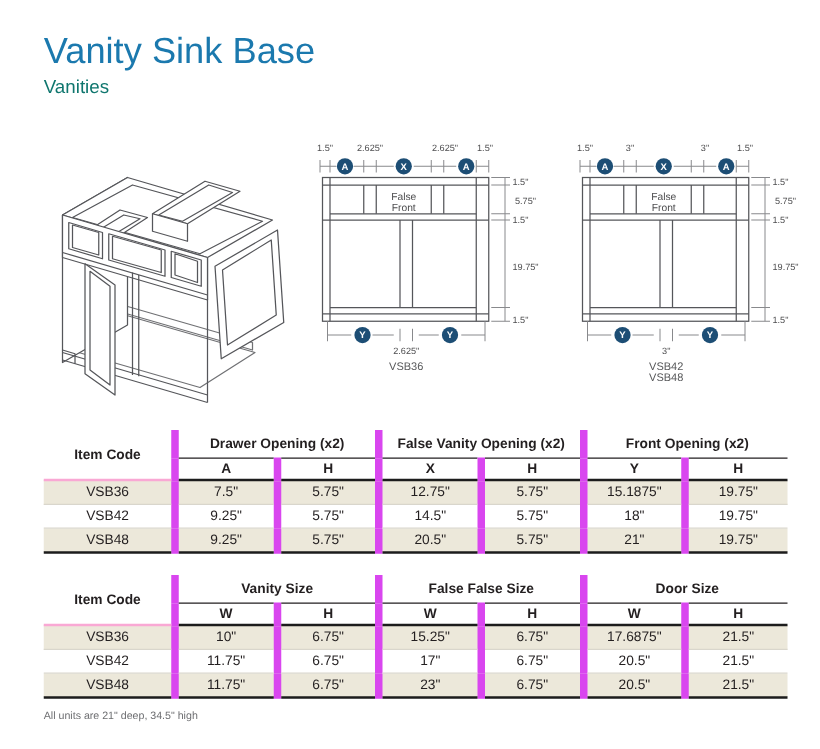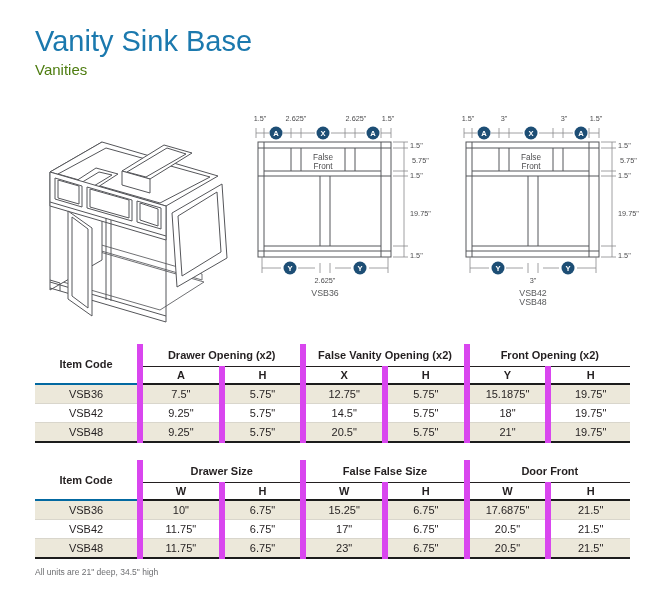--- a/index.html
+++ b/index.html
@@ -1,40 +1,40 @@
 <!DOCTYPE html>
 <html><head>
 <meta charset="utf-8">
 <style>
   html,body{margin:0;padding:0;background:#fff;}
   .page{position:relative;width:656px;height:599px;background:#fff;overflow:hidden;
         font-family:"Liberation Sans",sans-serif;color:#231f20;padding-left:30px;}
   
   .hdr{position:absolute;left:35px;top:26px;}
   .title{font-size:29px;font-weight:400;color:#1b79ae;line-height:1.1;}
-  .subtitle{font-size:15px;font-weight:400;color:#4d7c0f;margin-top:3px;}
+  .subtitle{font-size:15px;font-weight:400;color:#0f766e;margin-top:3px;}
   
   .graphics{position:absolute;left:0;top:108px;width:656px;height:230px;}
   .iso{position:absolute;left:20px;top:2px;}
   .d1{position:absolute;left:238px;top:0;}
   .d2{position:absolute;left:446px;top:0;}
   svg text{font-family:"Liberation Sans",sans-serif;}
   .dimtxt{font-size:7.3px;fill:#4d4d4f;}
   .fftxt{font-size:8.2px;fill:#4d4d4f;}
   .cap{font-size:8.8px;fill:#58595b;}
   .badgetxt{font-size:7.6px;font-weight:bold;fill:#ffffff;}
   
   .tables{position:absolute;left:35px;top:344px;width:595px;}
   table{border-collapse:collapse;table-layout:fixed;width:595px;font-size:11px;color:#231f20;}
   table.t2{margin-top:17px;}
   col.c-item{width:105px;}
   col.c-val{width:81.6px;}
   th,td{padding:0;text-align:center;vertical-align:middle;font-weight:normal;}
   th.group{height:22px;font-weight:bold;border-bottom:1px solid #231f20;}
-  th.itemcode{font-weight:bold;border-bottom:2px solid #0369a1;}
+  th.itemcode{font-weight:bold;border-bottom:2px solid #f9a8d4;}
   th.sub{height:16px;font-weight:bold;border-bottom:2px solid #1c1c1c;}
   td{height:18px;border-bottom:1px solid #d9d6cc;}
   tr.last td{border-bottom:2px solid #1c1c1c;}
   .bl{border-left:6px solid #d946ef;}
   tr.beige{background:#ece8da;}
   .footnote{margin-top:8px;font-size:8.5px;color:#6d6e71;}
 </style>
 </head>
 <body>
 
@@ -337,23 +337,23 @@
           <col class="c-val">
           <col class="c-val">
           <col class="c-val">
           <col class="c-val">
           <col class="c-val">
           <col class="c-val">
         </colgroup>
       <tbody>
           <tr>
         <th rowspan="2" class="itemcode">Item Code</th>
-        <th colspan="2" class="group bl">Drawer Size</th>
+        <th colspan="2" class="group bl">Vanity Size</th>
         <th colspan="2" class="group bl">False False Size</th>
-        <th colspan="2" class="group bl">Door Front</th>
+        <th colspan="2" class="group bl">Door Size</th>
       </tr>
       <tr>
         <th class="sub bl">W</th>
         <th class="sub bl">H</th>
         <th class="sub bl">W</th>
         <th class="sub bl">H</th>
         <th class="sub bl">W</th>
         <th class="sub bl">H</th>
       </tr>
       <tr class="beige">

